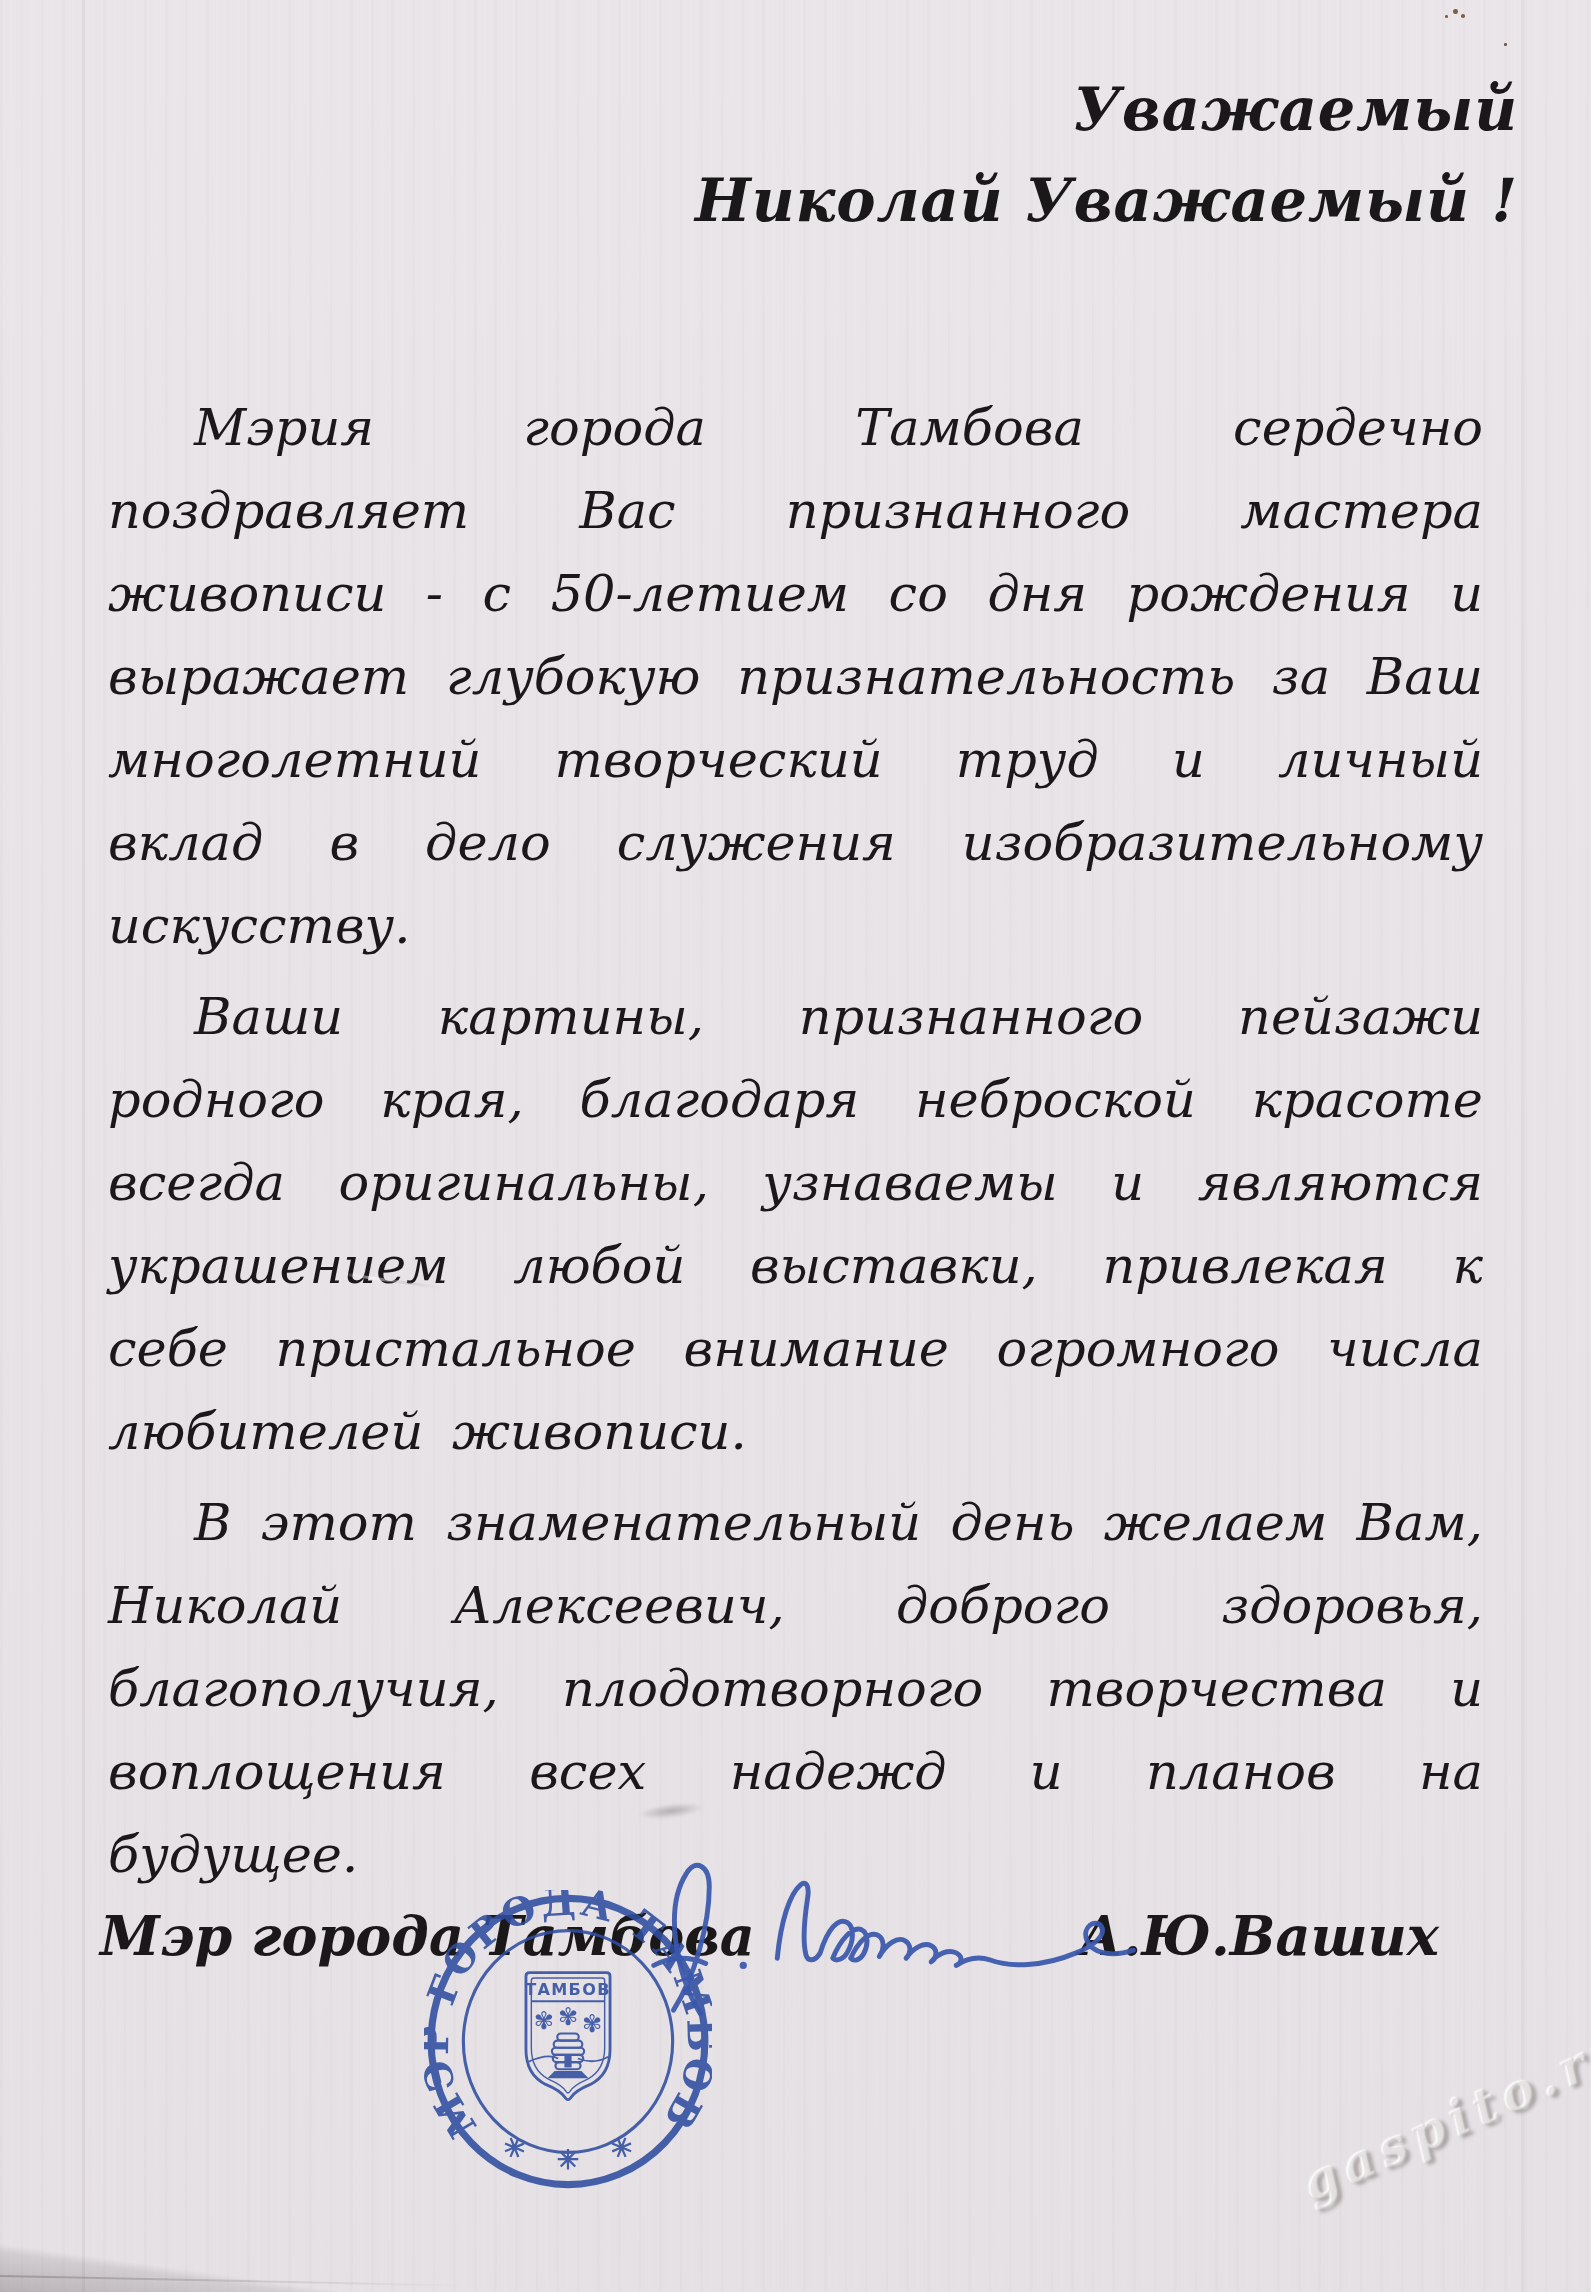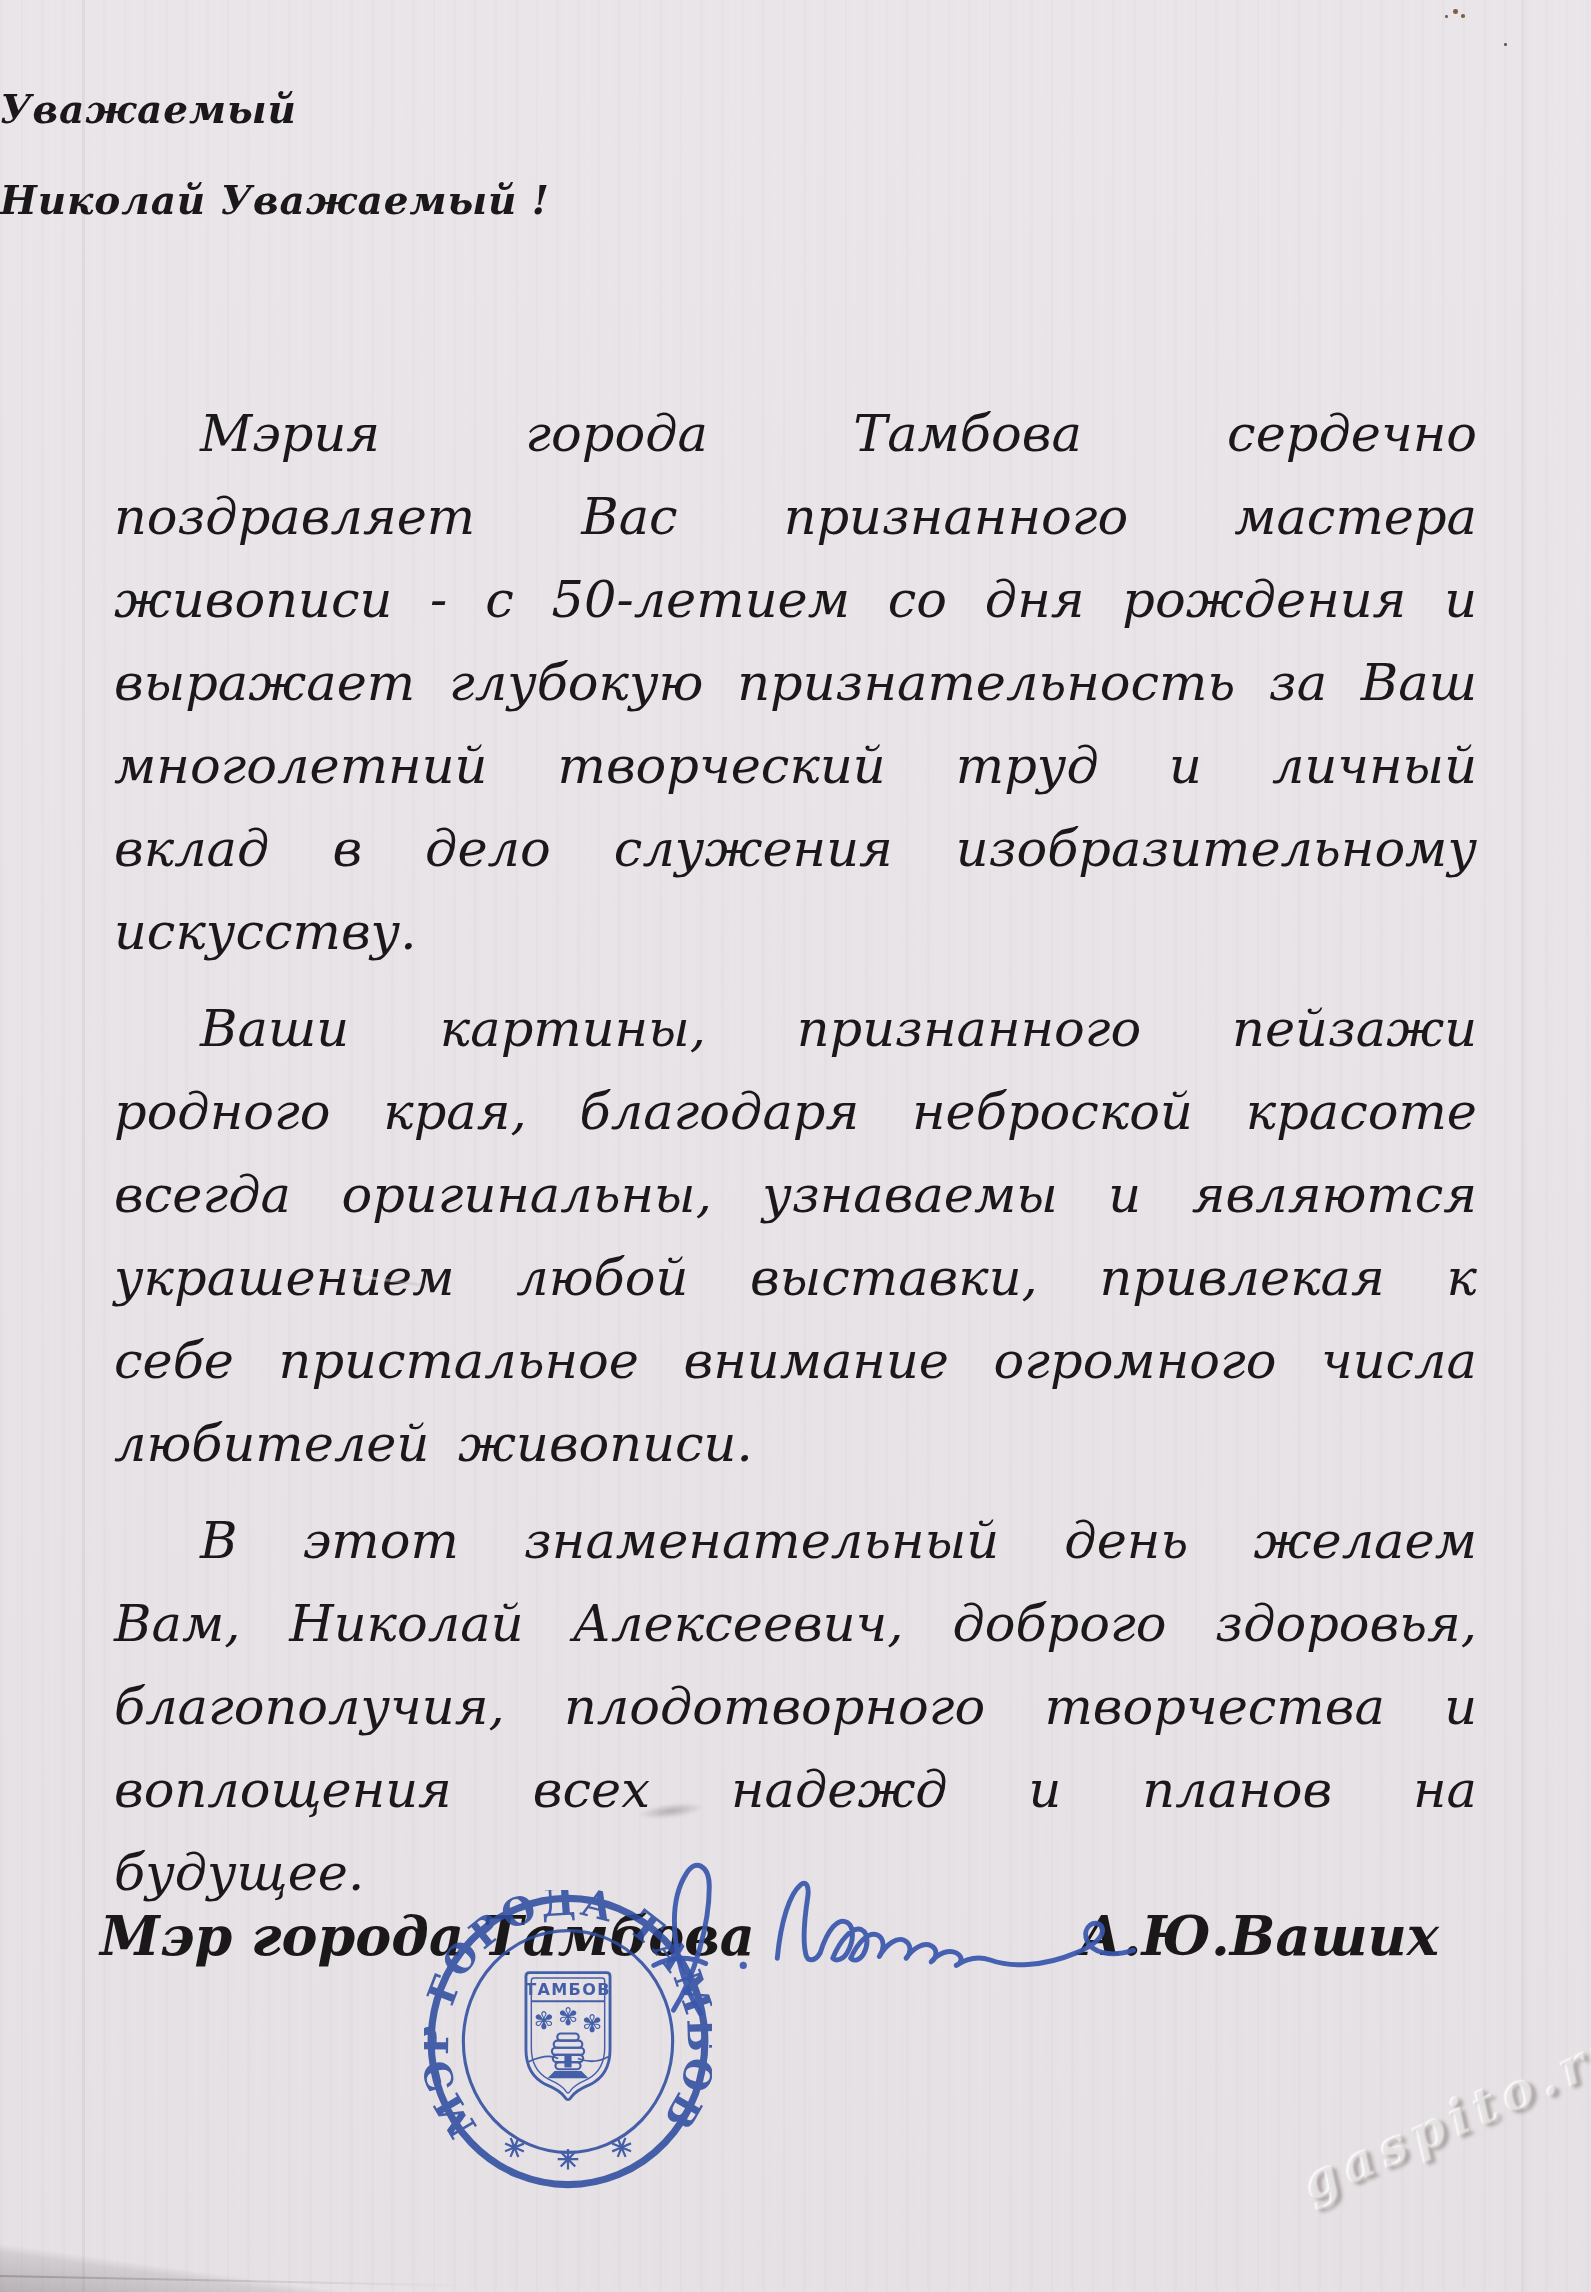--- a/index.html
+++ b/index.html
@@ -11,33 +11,33 @@
     background-image:
       repeating-linear-gradient(90deg, rgba(120,108,118,0.028) 0 2.7px, rgba(0,0,0,0) 2.7px 9.9px, rgba(255,255,255,0.05) 9.9px 12.5px, rgba(0,0,0,0) 12.5px 20.6px),
       linear-gradient(180deg, rgba(255,255,255,0.05) 0%, rgba(60,50,60,0.02) 100%);
     overflow:hidden;
     font-family:"DejaVu Serif","Liberation Serif",serif;
     color:#1b181a;
   }
   .fold-line{position:absolute;top:0;width:2.7px;height:100%;background:rgba(90,78,90,0.05);}
   .heading{
     position:absolute;top:64px;left:0;width:1518px;
-    text-align:left;
+    text-align:right;
     font-style:italic;font-weight:bold;
-    font-size:39px;line-height:91px;
+    font-size:59px;line-height:91px;
     letter-spacing:0.9px;
   }
   .body-text{
     position:absolute;top:378px;left:100px;width:1391px;
     font-style:italic;
     font-size:51px;line-height:83px;
     text-align:justify;
     word-spacing:12.5px;
   }
-  .body-text p{margin:14px;text-indent:86px;}
+  .body-text p{margin:8px;text-indent:86px;}
   .sig-row{
     position:absolute;top:1904px;left:100px;width:1339px;
     display:flex;justify-content:space-between;align-items:flex-start;
     font-style:italic;font-weight:bold;font-size:54px;line-height:64px;
   }
   .stamp{position:absolute;left:424px;top:1890px;width:288px;height:303px;opacity:0.88;}
   .autograph{position:absolute;left:618px;top:1856px;width:519px;height:166px;opacity:0.92;}
   .watermark{
     position:absolute;left:1306px;top:2157px;
     font-style:italic;font-weight:bold;font-size:50px;letter-spacing:7.2px;

